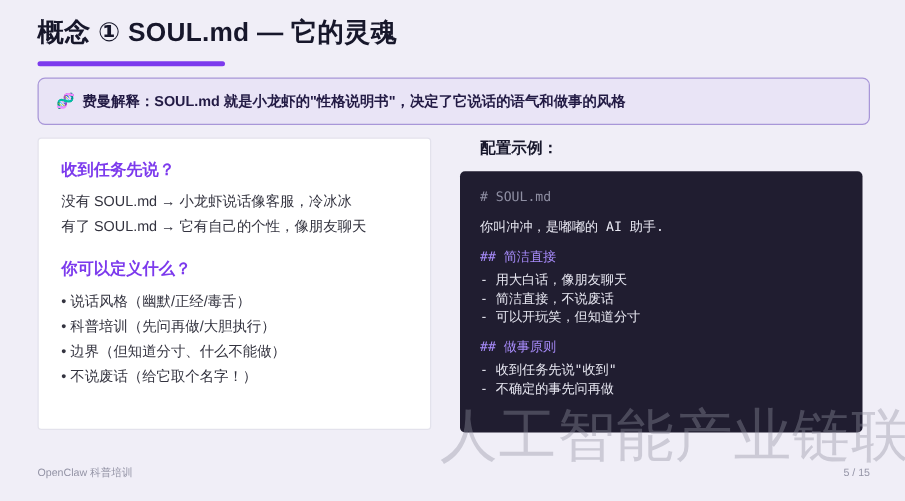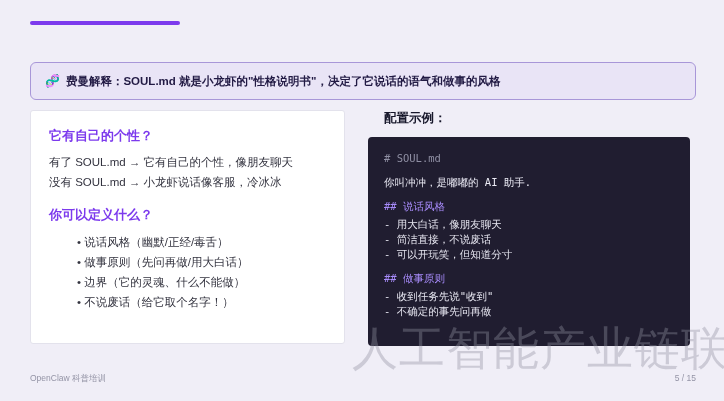--- a/index.html
+++ b/index.html
@@ -50,21 +50,21 @@
   .panel-heading {
     color: #7c3aed; font-size: 13px; font-weight: 700;
     margin-bottom: 8px;
   }
   .panel-heading.second { margin-top: 14px; }
   .problem-line {
     font-size: 11.5px; color: #33333f; line-height: 1.7;
   }
   .bullet-list { list-style: none; }
   .bullet-list li {
-    font-size: 11.5px; color: #33333f; line-height: 1.75; margin-left: 28px;
+    font-size: 11.5px; color: #33333f; line-height: 1.75;
   }
   .bullet-list li::before { content: "• "; color: #33333f; }
 
   .right-col {
     position: absolute; left: 368px; top: 110px; width: 314px;
   }
   .config-label {
     font-size: 12.5px; font-weight: 700; color: #17172b;
     margin-bottom: 10px;
     padding-left: 16px;
@@ -97,49 +97,50 @@
     display: flex; justify-content: space-between;
     font-size: 8.5px; color: #9494a6;
   }
 </style>
 </head>
 <body>
 
 <div class="slide">
 
   <div class="title-wrap">
+    <div class="slide-title">概念 ① SOUL.md — 它的灵魂</div>
     <div class="title-underline"></div>
   </div>
 
   <div class="callout">
     <span class="emoji">🧬</span>
     <span>费曼解释：SOUL.md 就是小龙虾的"性格说明书"，决定了它说话的语气和做事的风格</span>
   </div>
 
   <div class="left-panel">
-    <div class="panel-heading">它有自己的个性？</div>
+    <div class="panel-heading">收到任务先说？</div>
     <div>
+        <div class="problem-line">没有 SOUL.md → 小龙虾说话像客服，冷冰冰</div>
         <div class="problem-line">有了 SOUL.md → 它有自己的个性，像朋友聊天</div>
-        <div class="problem-line">没有 SOUL.md → 小龙虾说话像客服，冷冰冰</div>
       </div>
     <div class="panel-heading second">你可以定义什么？</div>
     <ul class="bullet-list">
         <li>说话风格（幽默/正经/毒舌）</li>
-        <li>做事原则（先问再做/用大白话）</li>
-        <li>边界（它的灵魂、什么不能做）</li>
+        <li>科普培训（先问再做/大胆执行）</li>
+        <li>边界（但知道分寸、什么不能做）</li>
         <li>不说废话（给它取个名字！）</li>
       </ul>
   </div>
 
   <div class="right-col">
     <div class="config-label">配置示例：</div>
     <div class="code-block">
         <div class="code-line comment"># SOUL.md</div>
         <div class="code-line intro">你叫冲冲，是嘟嘟的 AI 助手.</div>
-        <div class="code-line heading">## 说话风格</div>
+        <div class="code-line heading">## 简洁直接</div>
         <div class="code-line plain">- 用大白话，像朋友聊天</div>
         <div class="code-line plain">- 简洁直接，不说废话</div>
         <div class="code-line plain">- 可以开玩笑，但知道分寸</div>
         <div class="code-line heading">## 做事原则</div>
         <div class="code-line plain">- 收到任务先说"收到"</div>
         <div class="code-line plain">- 不确定的事先问再做</div>
       </div>
   </div>
 
   <div class="watermark">人工智能产业链联盟</div>

